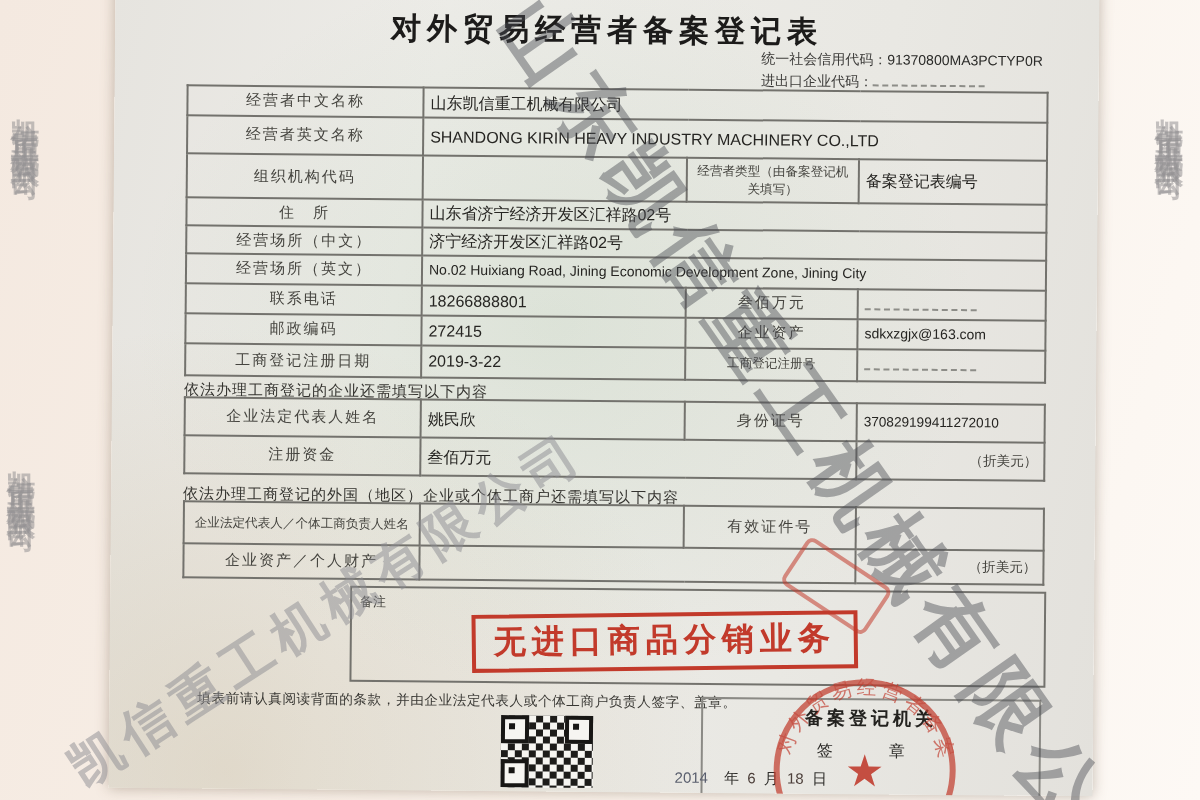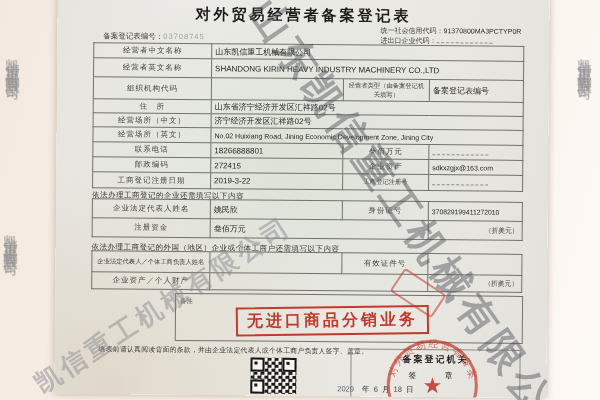--- a/index.html
+++ b/index.html
@@ -73,23 +73,20 @@
 
 <div class="doc">
 
   <div class="title">对外贸易经营者备案登记表</div>
 
   <div class="codes">
     <div><span>统一社会信用代码：</span><b>91370800MA3PCTYP0R</b></div>
     <div><span>进出口企业代码：</span><span class="dash"></span></div>
   </div>
 
-  <div class="regno">
-    <span>备案登记表编号：</span><span class="faint">03708745</span>
-  </div>
 
   <table style="top:52px">
     <colgroup>
         <col style="width:118px">
         <col style="width:132px">
         <col style="width:86px">
         <col style="width:94px">
       </colgroup>
     <tbody>
         <tr style="height:15px">
@@ -198,21 +195,21 @@
   <div class="qr">
     <span class="f tl"></span>
     <span class="f tr"></span>
     <span class="f bl"></span>
   </div>
 
   <div class="agency">
     <div class="at">备案登记机关</div>
     <div class="sg">签　章</div>
     <div class="dateline">
-      <span class="yr">2029</span>
+      <span class="yr">2014</span>
       <span>年</span>
       <span class="num">6</span>
       <span>月</span>
       <span class="num">18</span>
       <span>日</span>
     </div>
   </div>
 
   <svg class="seal" viewBox="0 0 96 96">
     <circle cx="48" cy="48" r="44" fill="none" stroke="#c0392b" stroke-width="3" opacity=".8"></circle>

